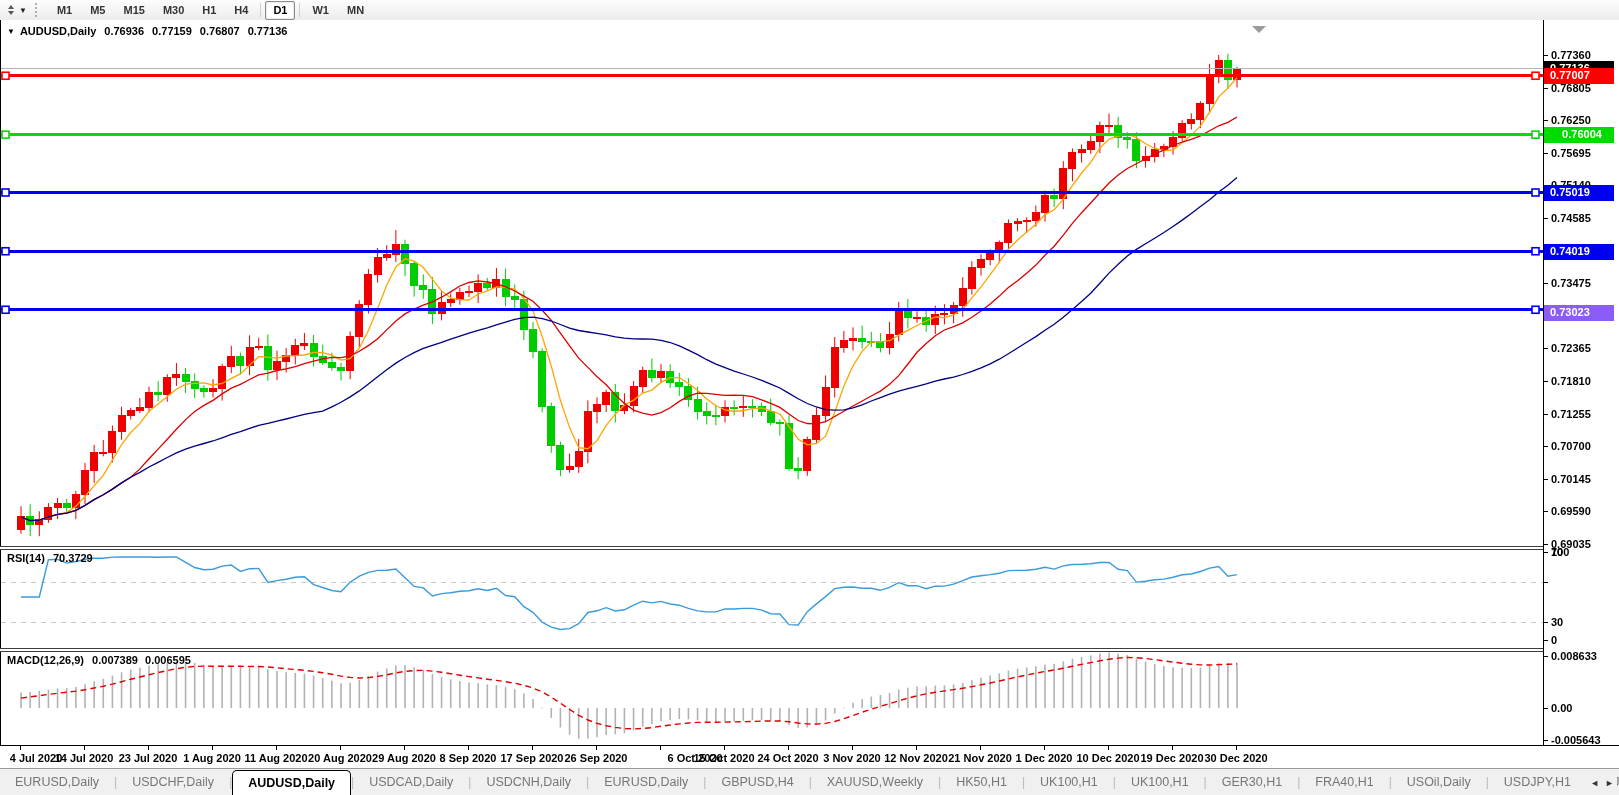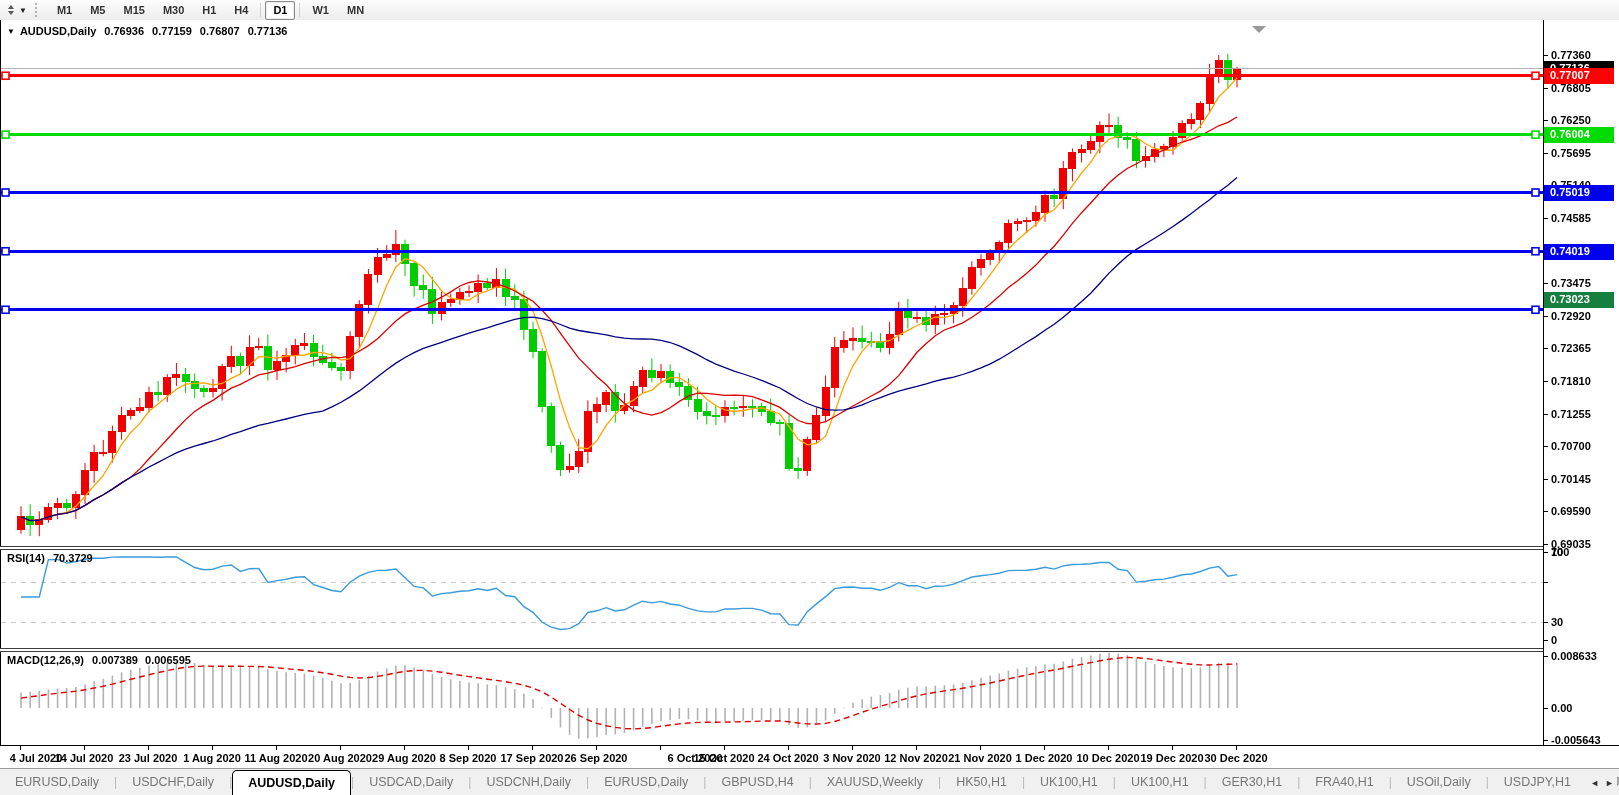--- a/index.html
+++ b/index.html
@@ -569,24 +569,24 @@
       <div class="tick-dash" style="top: 426.208px;"></div>
       <div class="tick-label" style="top: 420.208px;">0.70700</div>
       <div class="tick-dash" style="top: 458.809px;"></div>
       <div class="tick-label" style="top: 452.809px;">0.70145</div>
       <div class="tick-dash" style="top: 491.41px;"></div>
       <div class="tick-label" style="top: 485.41px;">0.69590</div>
       <div class="tick-dash" style="top: 524.01px;"></div>
       <div class="tick-label" style="top: 518.01px;">0.69035</div>
       <div class="price-box" style="top: 40.6578px; background: rgb(0, 0, 0);">0.77136</div>
       <div class="price-box" style="top: 48.2352px; background: rgb(255, 0, 0);">0.77007</div>
-      <div class="price-box" style="top: 107.151px; background: rgb(0, 220, 0);">0.76004</div>
+      <div class="price-box" style="top: 107.151px; background: rgb(0, 220, 0); text-align: center;">0.76004</div>
       <div class="price-box" style="top: 165.01px; background: rgb(0, 0, 240);">0.75019</div>
       <div class="price-box" style="top: 223.75px; background: rgb(0, 0, 240);">0.74019</div>
-      <div class="price-box" style="top: 272px; background: #15803d;">0.73023</div>
+      <div class="price-box" style="top: 285px; background: #8b5cf6;">0.73023</div>
       <div class="tick-dash" style="top: 532px;"></div>
       <div class="tick-label" style="top: 526px;">100</div>
       <div class="tick-dash" style="top: 562px;"></div>
       <div class="tick-label" style="top: 526px;">70</div>
       <div class="tick-dash" style="top: 602px;"></div>
       <div class="tick-label" style="top: 596px;">30</div>
       <div class="tick-dash" style="top: 620px;"></div>
       <div class="tick-label" style="top: 614px;">0</div>
       <div class="tick-dash" style="top: 636px;"></div>
       <div class="tick-label" style="top: 630px;">0.008633</div>

